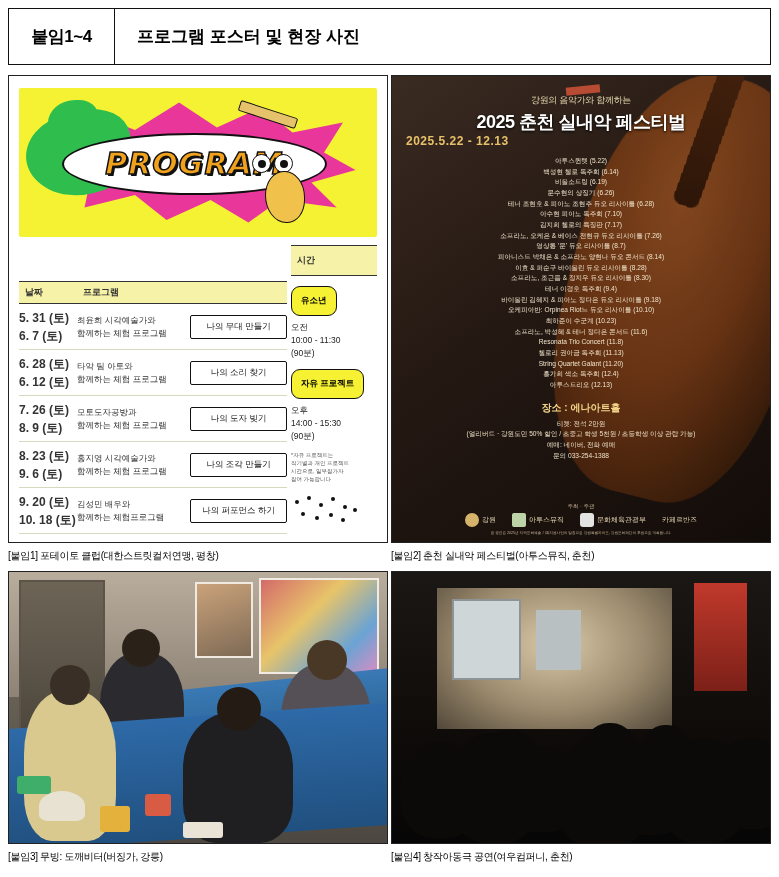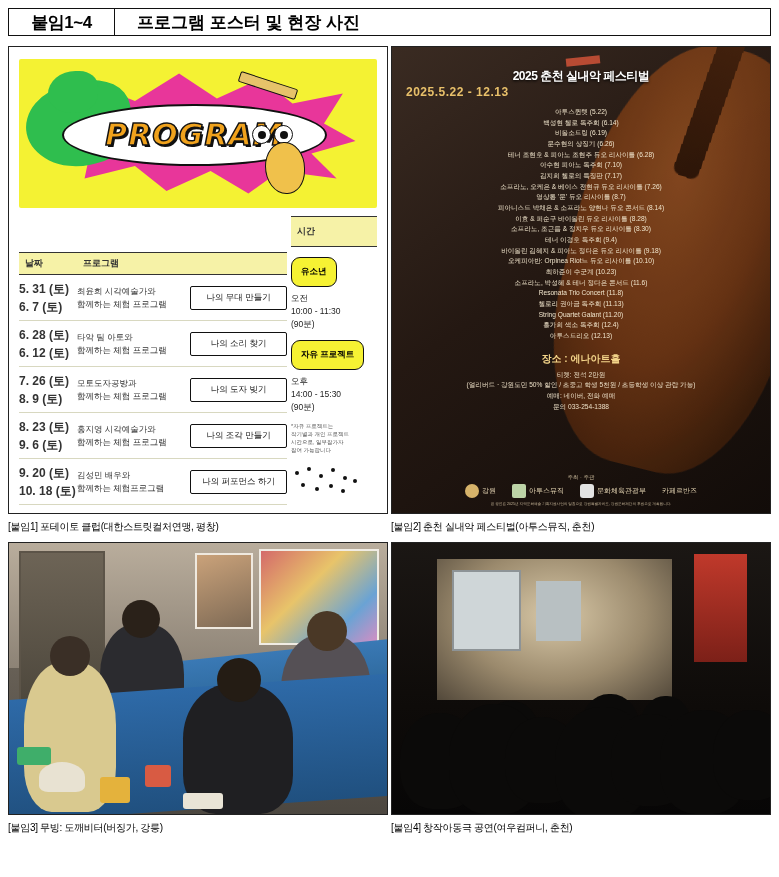--- a/index.html
+++ b/index.html
@@ -15,21 +15,21 @@
     color: #000;
     overflow: hidden;
   }
 
   
   .header {
     display: flex;
     align-items: stretch;
     border: 1px solid #111;
     margin: 8px 8px 0 8px;
-    height: 28px;
+    height: 57px;
   }
   .header-tag {
     width: 106px;
     display: flex;
     align-items: center;
     justify-content: center;
     font-size: 17px;
     font-weight: bold;
     border-right: 1px solid #111;
     letter-spacing: -0.5px;
@@ -266,21 +266,21 @@
   }
   .p2-inner { position: relative; z-index: 2; }
   .p2-sub {
     text-align: center;
     font-size: 9px;
     color: #e9d9ae;
     letter-spacing: -0.3px;
   }
   .p2-title {
     text-align: center;
-    font-size: 12px;
+    font-size: 18px;
     font-weight: bold;
     color: #fff;
     margin-top: 3px;
     letter-spacing: -0.5px;
     text-shadow: 0 1px 3px #000;
   }
   .p2-dates {
     text-align: left;
     font-size: 12px;
     font-weight: bold;
@@ -576,20 +576,21 @@
     </div>
     <div class="fig-caption">[붙임1] 포테이토 클럽(대한스트릿컬처연맹, 평창)</div>
   </div>
 
   <div class="fig-cell">
     <div class="fig-img">
       <div class="poster2">
         <div class="p2-violin"></div>
         <div class="p2-tape"></div>
         <div class="p2-inner">
+          <div class="p2-sub">강원의 음악가와 함께하는</div>
           <div class="p2-title">2025 춘천 실내악 페스티벌</div>
           <div class="p2-dates">2025.5.22 - 12.13</div>
 
           <div class="p2-list">
             <div>아투스퀸텟 (5.22)</div>
             <div>백성현 첼로 독주회 (6.14)</div>
             <div>비올소트링 (6.19)</div>
             <div>문수현의 상징기 (6.26)</div>
             <div>테너 조현호 &amp; 피아노 조현주 듀오 리사이틀 (6.28)</div>
             <div>아수현 피아노 독주회 (7.10)</div>

